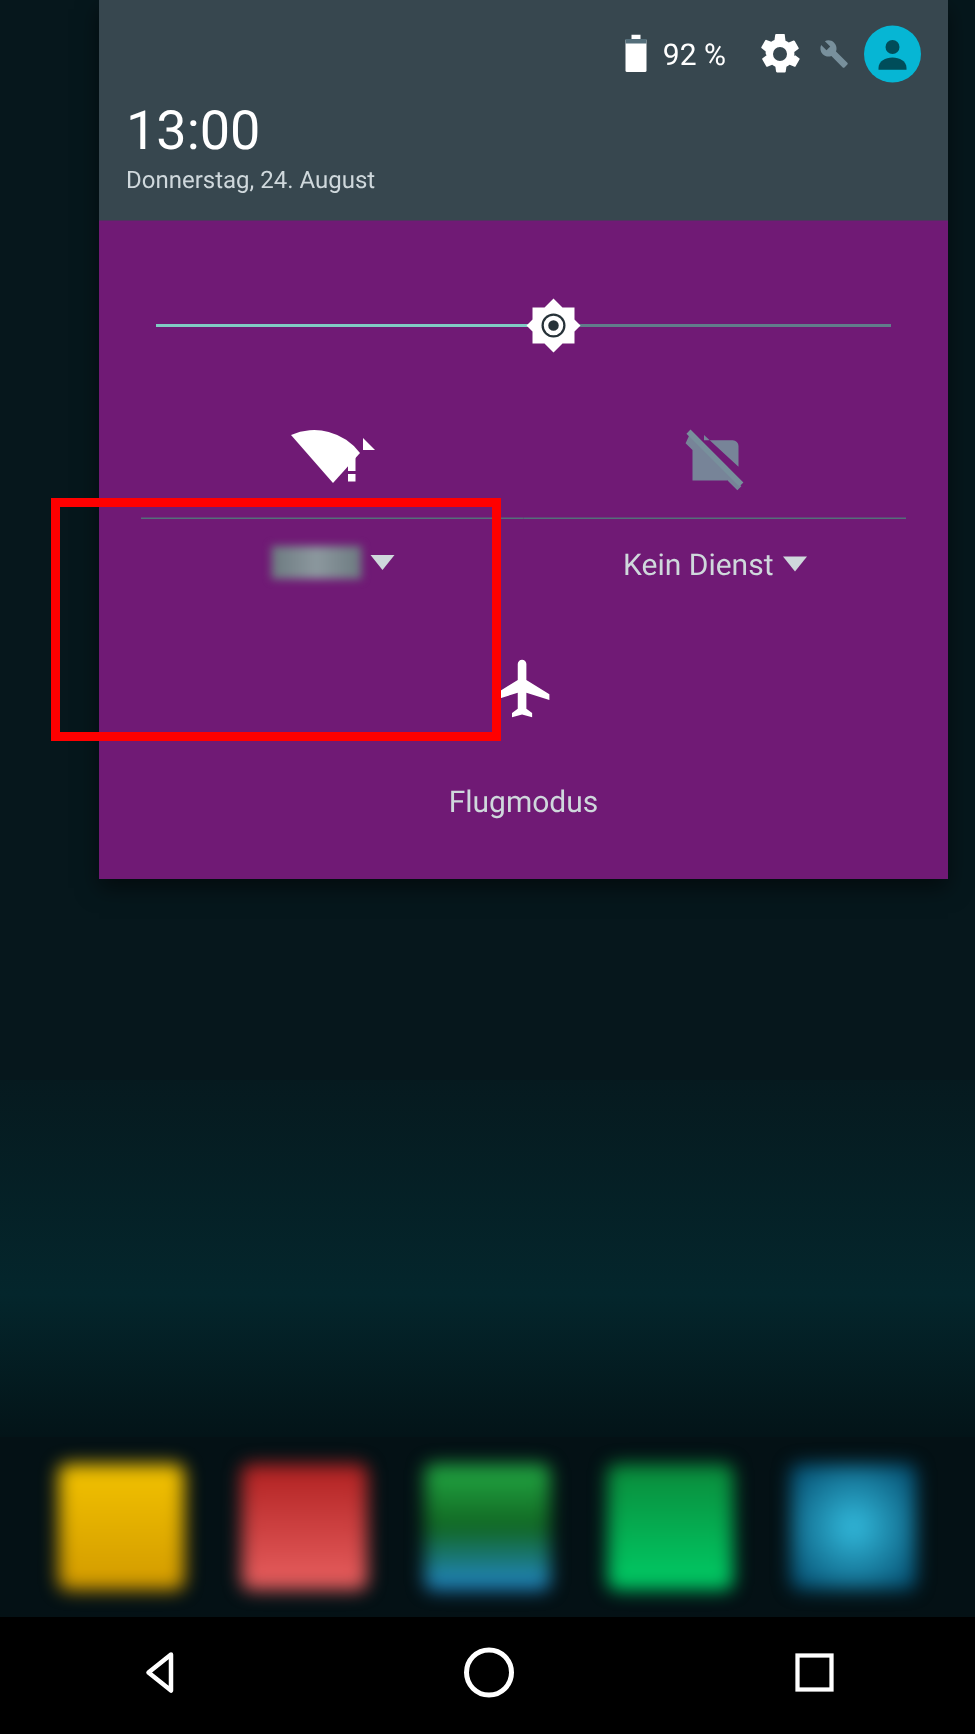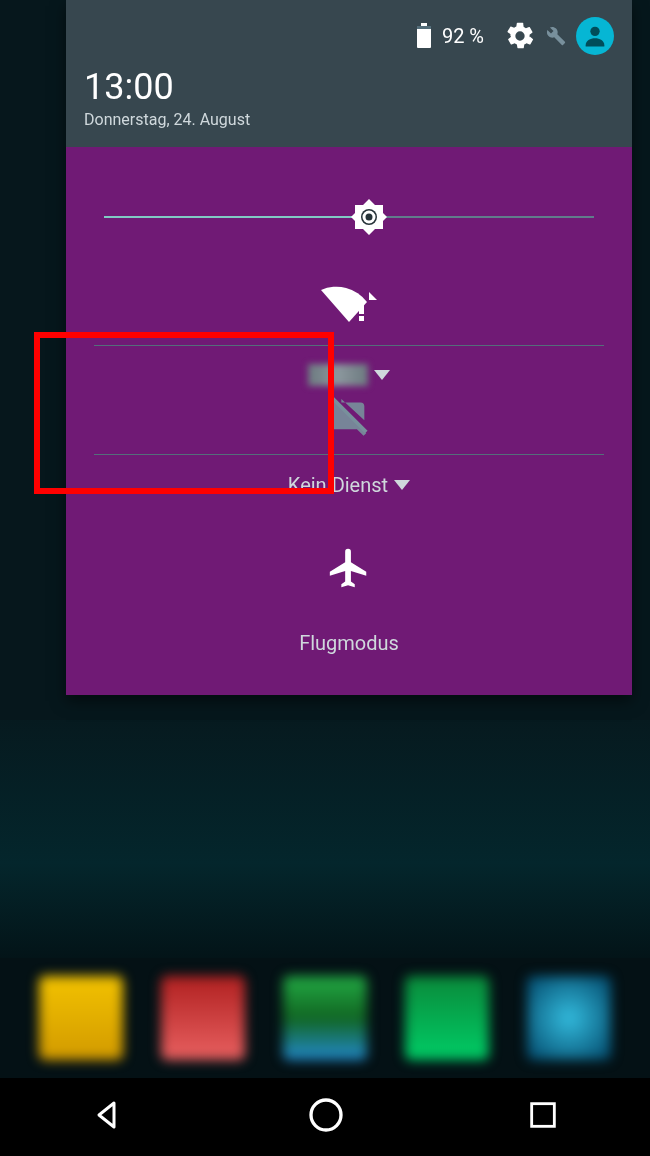--- a/index.html
+++ b/index.html
@@ -44,21 +44,21 @@
     position:absolute;left:0;right:0;top:19px;height:2px;background:#607d8b;
   }
   .track-fill{
     position:absolute;left:0;top:19px;height:2px;background:#80cbc4;
   }
   .thumb{
     position:absolute;top:0;width:40px;height:40px;transform:translateX(-20px);
     display:flex;align-items:center;justify-content:center;
   }
   
-  .tiles{display:flex;flex-direction:column;}
+  .tiles{display:flex;}
   .tile-col{flex:1;display:flex;flex-direction:column;align-items:center;}
   .tile-icon{height:56px;display:flex;align-items:center;justify-content:center;}
   .tile-divider{width:100%;height:1px;background:#546e7a;margin:12px 0 18px 0;}
   .tile-label{
     color:#cfd8dc;font-size:20px;display:flex;align-items:center;gap:6px;
   }
   .blurred-text{width:60px;height:22px;background:linear-gradient(90deg,#6c7a80,#8c989e,#6c7a80);filter:blur(3px);}
   .caret{width:0;height:0;border-left:8px solid transparent;border-right:8px solid transparent;border-top:10px solid #cfd8dc;}
   .tiles2{display:flex;gap:20px;margin-top:48px;}
   .tile2{flex:1;display:flex;flex-direction:column;align-items:center;gap:36px;}

